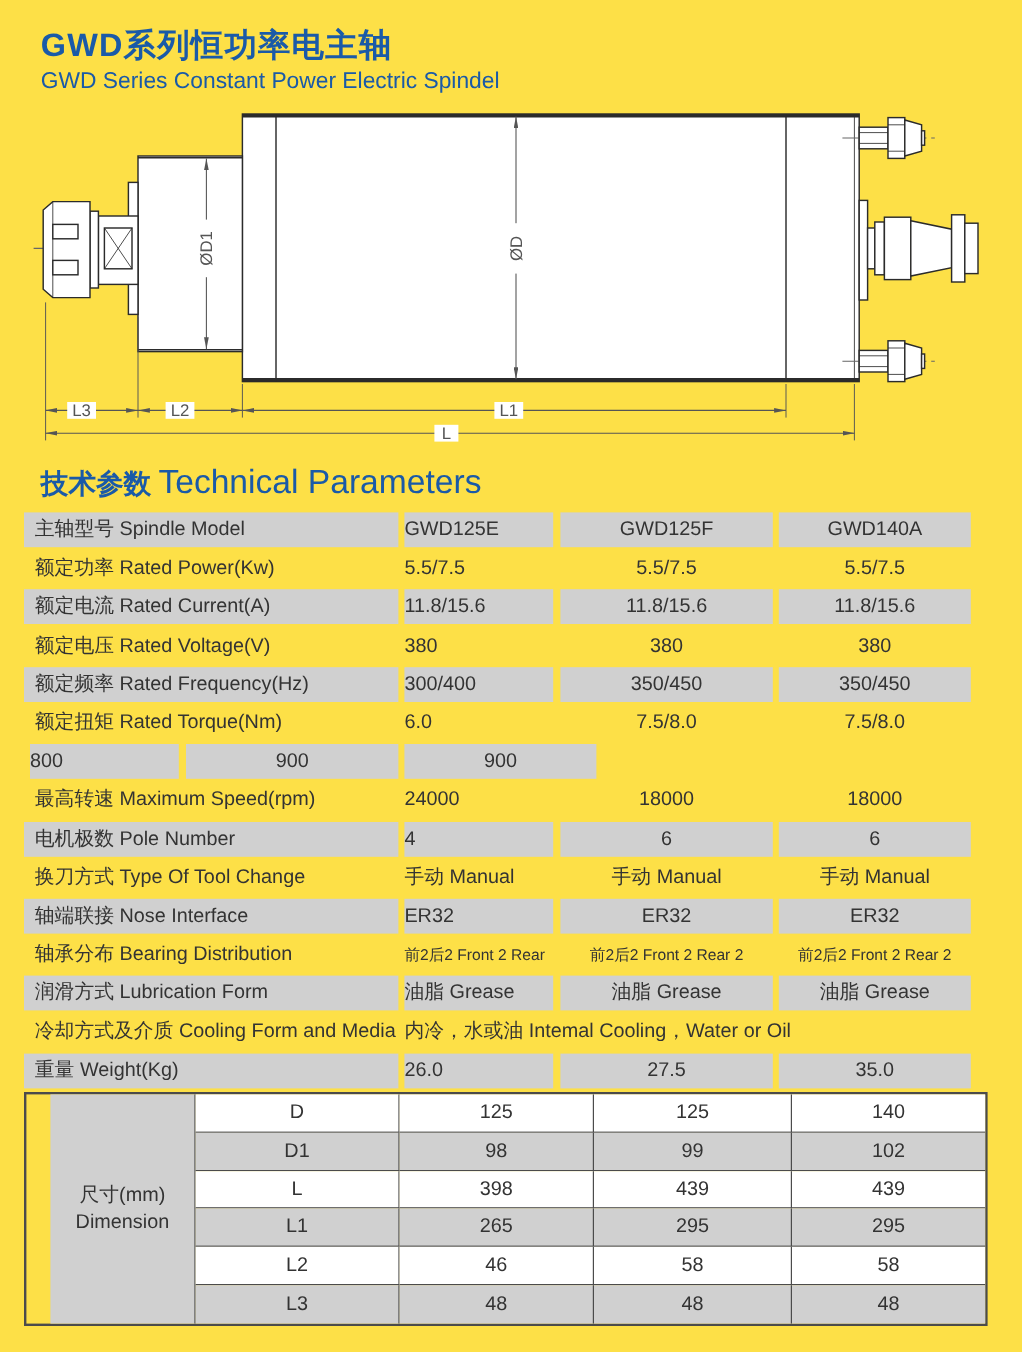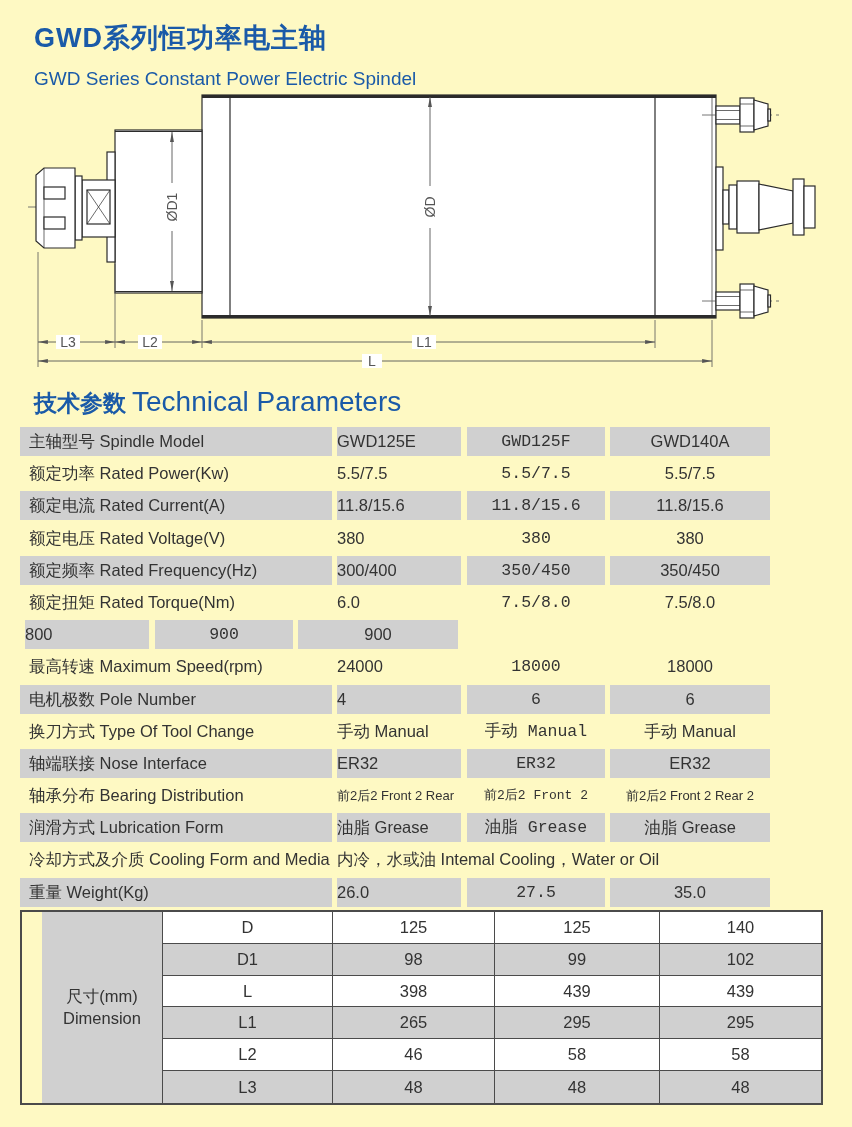--- a/index.html
+++ b/index.html
@@ -1,21 +1,21 @@
 <!DOCTYPE html>
 <html><head>
 <meta charset="utf-8">
 <style>
   html,body{margin:0;padding:0;background:#ffffff;}
   body{font-family:"Liberation Sans","DejaVu Sans",sans-serif;color:#333;}
-  .page{position:relative;width:852px;height:1127px;background:#fef9c3;overflow:hidden;}
+  .page{position:relative;width:852px;height:1127px;background:#fde047;overflow:hidden;}
 
   
   .title-cn{position:absolute;left:34px;top:20px;font-size:27px;font-weight:700;color:#1a5aa8;letter-spacing:1px;}
-  .title-en{position:absolute;left:34px;top:68px;font-size:19px;font-weight:500;color:#1a5aa8;}
+  .title-en{position:absolute;left:34px;top:57px;font-size:19px;font-weight:500;color:#1a5aa8;}
   .sec-title{position:absolute;left:34px;top:386px;color:#1a5aa8;}
   .sec-cn{font-size:23px;font-weight:700;}
   .sec-en{font-size:28px;font-weight:500;margin-left:6px;}
 
   
   svg.drawing{position:absolute;left:0;top:85px;}
   .ln{stroke:#2b2b2b;stroke-width:1.2;fill:none;}
   .lnf{stroke:#2b2b2b;stroke-width:1.2;fill:#ffffff;}
   .thick{stroke:#2b2b2b;stroke-width:3;fill:none;}
   .thin{stroke:#2b2b2b;stroke-width:0.7;fill:none;}
@@ -24,21 +24,21 @@
   .ext{stroke:#555;stroke-width:0.8;fill:none;}
   .dtxt{font-size:14px;fill:#555;}
   .wbg{fill:#ffffff;}
 
   
   .ptable{position:absolute;left:20px;top:427px;width:803px;}
   .trow{display:flex;height:29px;margin-bottom:3.2px;line-height:29px;}
   .c{box-sizing:border-box;}
   .lab{width:312px;padding-left:9px;font-size:16.5px;text-align:left;}
   .v1{width:124px;margin-left:5px;text-align:left;font-size:16.5px;}
-  .v2{width:138px;margin-left:6px;text-align:center;font-size:16.5px;font-family:Liberation Mono, monospace;}
+  .v2{width:177px;margin-left:6px;text-align:center;font-size:16.5px;}
   .v3{width:160px;margin-left:5px;text-align:center;font-size:16.5px;}
   .vspan{width:486px;margin-left:5px;font-size:16.5px;}
   .small .v1,.small .v2,.small .v3{font-size:13px;}
   .g{background:#d0d0d0;}
   
   .dimblock{box-sizing:border-box;width:803px;border:2px solid #4b4b4b;display:grid;
             grid-template-columns:141px 170px 162px 165px 161px;grid-auto-rows:31.9px;}
   .dc{box-sizing:border-box;display:flex;align-items:center;justify-content:center;
       font-size:16.5px;border-bottom:1px solid #4b4b4b;border-right:1px solid #4b4b4b;}
   .dc.lastcol{border-right:none;}

